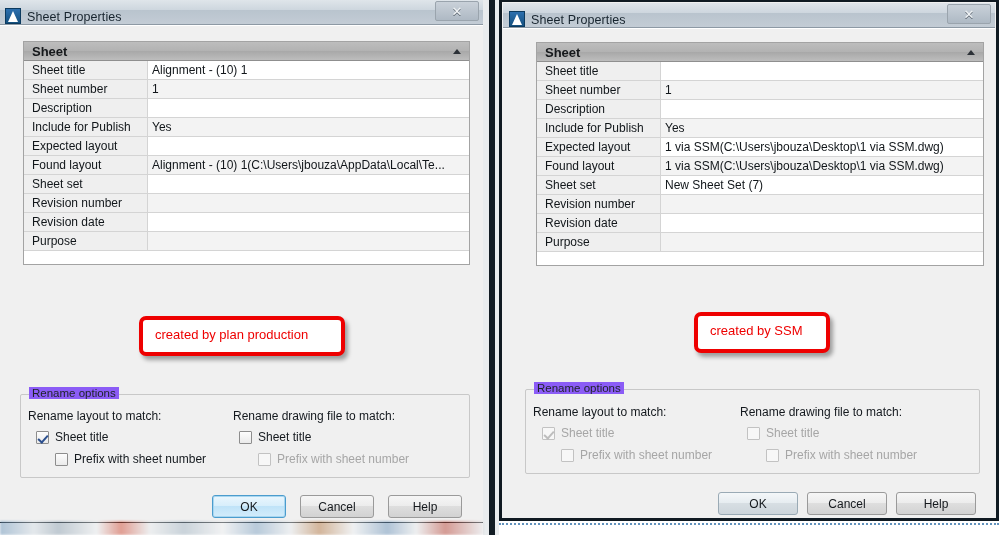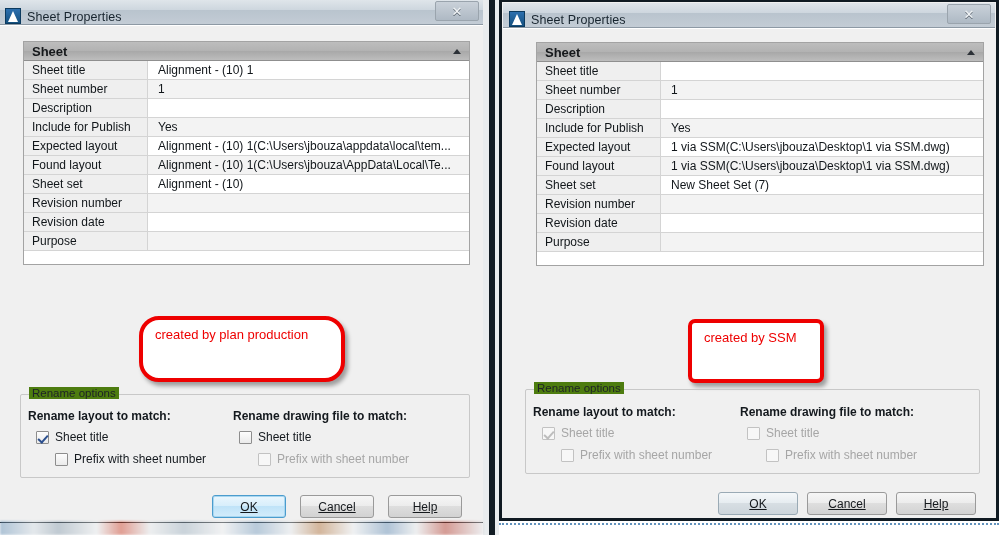--- a/index.html
+++ b/index.html
@@ -122,21 +122,21 @@
     flex: 0 0 124px;
     background: #efefef;
     border-right: 1px solid #d4d4d4;
     padding: 2px 0 0 8px;
     white-space: nowrap;
     overflow: hidden;
   }
   .pval {
     flex: 1 1 auto;
     background: #ffffff;
-    padding: 2px 0 0 10px;
+    padding: 2px 0 0 4px;
     white-space: nowrap;
     overflow: hidden;
     text-overflow: clip;
   }
   .prow.alt .pval { background: #f3f3f3; }
 
   
   .callout {
     position: absolute;
     background: #ffffff;
@@ -155,31 +155,30 @@
   
   .groupbox {
     position: absolute;
     border: 1px solid #c8c8c8;
     border-radius: 2px;
     background: transparent;
   }
   .group-legend {
     position: absolute;
     top: -8px; left: 8px;
-    background: #4d7c0f;
+    background: #8b5cf6;
     padding: 0 3px;
     font-size: 11.5px;
     color: #1d2226;
   }
   .sublabel {
     position: absolute;
     font-size: 12px;
     color: #14191e;
     white-space: nowrap;
-    font-weight: bold;
   }
   .cbrow {
     position: absolute;
     display: flex;
     align-items: center;
     gap: 6px;
     font-size: 12px;
     color: #14191e;
     white-space: nowrap;
   }
@@ -208,21 +207,20 @@
   .btn {
     position: absolute;
     height: 23px;
     border: 1px solid #9a9a9a;
     border-radius: 3px;
     background: linear-gradient(to bottom, #f6f6f6 0%, #ececec 48%, #dedede 49%, #d2d2d2 100%);
     font-size: 12px;
     color: #15191d;
     display: flex; align-items: center; justify-content: center;
     cursor: pointer;
-    text-decoration: underline;
   }
   .btn.default {
     border: 1px solid #4b9ccd;
     box-shadow: 0 0 0 1px #a8d6f0 inset;
     background: linear-gradient(to bottom, #eaf6fd 0%, #d7eefb 48%, #bfe3f8 49%, #d3ecfb 100%);
   }
   .btn.default.inactive {
     border: 1px solid #9aaab5;
     box-shadow: none;
     background: linear-gradient(to bottom, #f4f7f9 0%, #e6ecf0 48%, #d7dee3 49%, #cdd5db 100%);
@@ -280,50 +278,48 @@
             <div class="prow">
               <div class="pname">Description</div>
               <div class="pval"></div>
             </div>
             <div class="prow alt">
               <div class="pname">Include for Publish</div>
               <div class="pval">Yes</div>
             </div>
             <div class="prow">
               <div class="pname">Expected layout</div>
-              <div class="pval">Alignment - (10) 1(C:\Users\jbouza\appdata\local\tem...</div>
             </div>
             <div class="prow alt">
               <div class="pname">Found layout</div>
               <div class="pval">Alignment - (10) 1(C:\Users\jbouza\AppData\Local\Te...</div>
             </div>
             <div class="prow">
               <div class="pname">Sheet set</div>
-              <div class="pval">Alignment - (10)</div>
             </div>
             <div class="prow alt">
               <div class="pname">Revision number</div>
               <div class="pval"></div>
             </div>
             <div class="prow">
               <div class="pname">Revision date</div>
               <div class="pval"></div>
             </div>
             <div class="prow alt">
               <div class="pname">Purpose</div>
               <div class="pval"></div>
             </div>
             <div class="prow">
               <div class="pname">Category</div>
               <div class="pval"></div>
             </div>
           </div>
       </div>
 
-      <div class="callout" style="left:140px; top:290px; width:206px; height:66px;border-radius:20px;">
+      <div class="callout" style="left:140px; top:290px; width:206px; height:40px;">
         <span class="callout-text">created by plan production</span>
       </div>
 
       <div class="groupbox" style="left:21px; top:368px; width:450px; height:84px;">
         <span class="group-legend">Rename options</span>
 
         <span class="sublabel" style="left:7px; top:14px;">Rename layout to match:</span>
         <span class="sublabel" style="left:212px; top:14px;">Rename drawing file to match:</span>
 
         <label class="cbrow" style="left:15px; top:35px;">
@@ -411,21 +407,21 @@
               <div class="pname">Purpose</div>
               <div class="pval"></div>
             </div>
             <div class="prow">
               <div class="pname">Category</div>
               <div class="pval"></div>
             </div>
           </div>
       </div>
 
-      <div class="callout" style="left:185px; top:283px; width:136px; height:64px;margin-top:7px;">
+      <div class="callout" style="left:191px; top:283px; width:136px; height:41px;">
         <span class="callout-text">created by SSM</span>
       </div>
 
       <div class="groupbox" style="left:22px; top:360px; width:455px; height:85px;">
         <span class="group-legend">Rename options</span>
 
         <span class="sublabel" style="left:7px; top:15px;">Rename layout to match:</span>
         <span class="sublabel" style="left:214px; top:15px;">Rename drawing file to match:</span>
 
         <label class="cbrow dim" style="left:16px; top:36px;">

